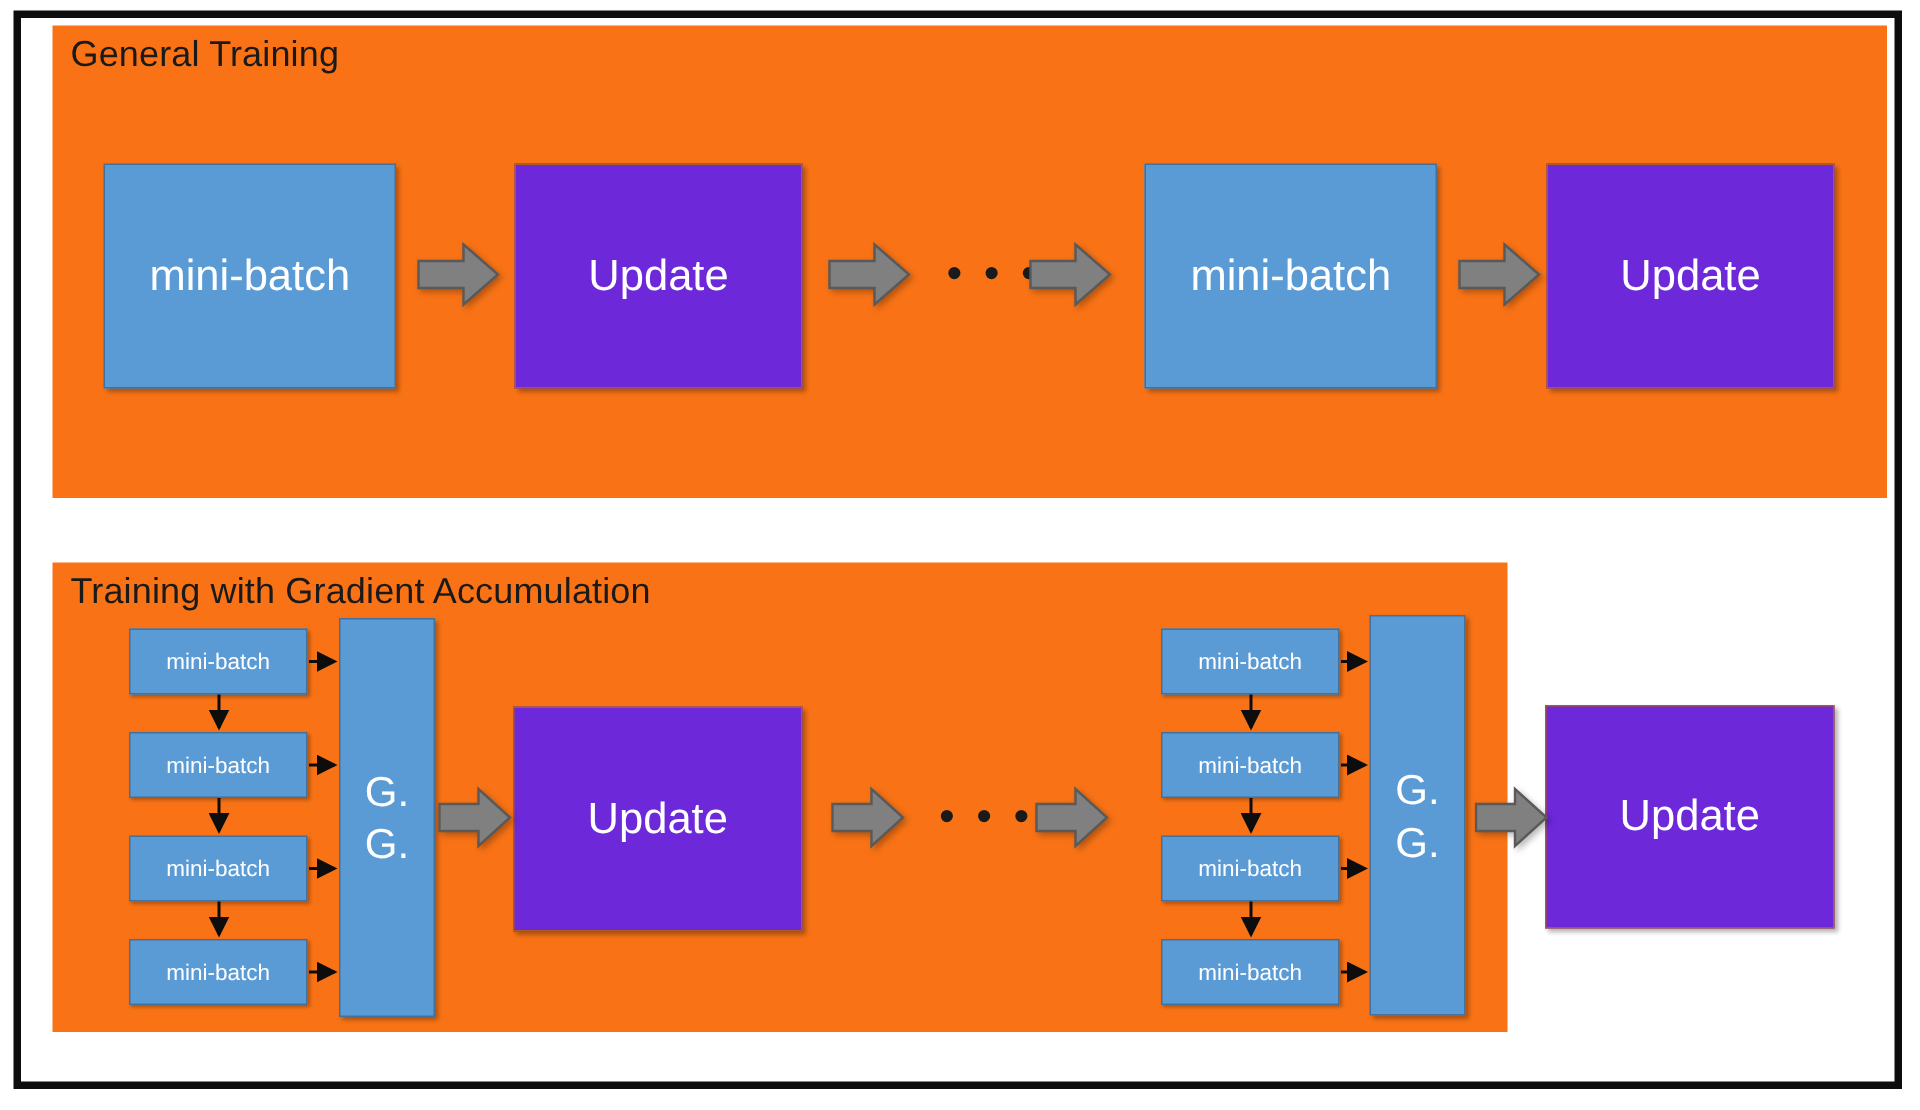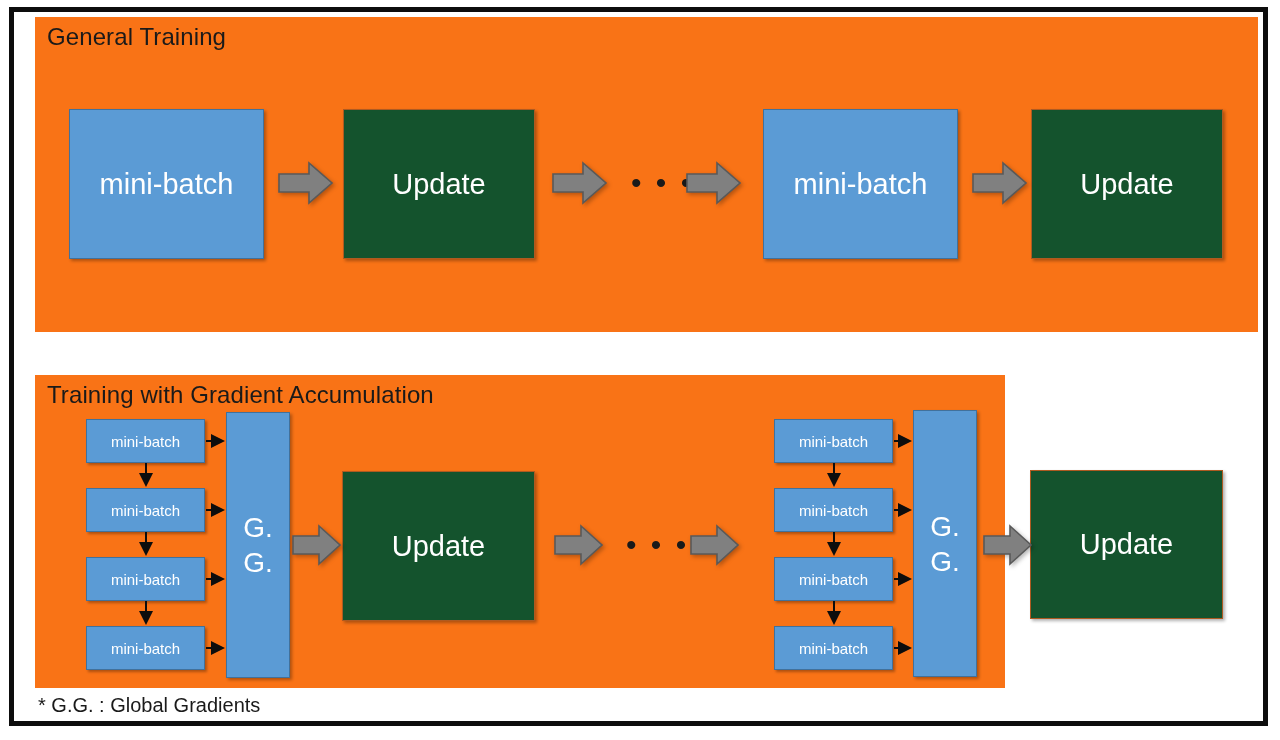--- a/index.html
+++ b/index.html
@@ -69,21 +69,21 @@
     align-items: center;
     justify-content: center;
     color: #ffffff;
     box-shadow: 2px 2px 3px rgba(0,0,0,0.30);
   }
   .box-blue {
     background: #5b9bd5;
     border: 1.5px solid #41719c;
   }
   .box-orange {
-    background: #14532d;
+    background: #6d28d9;
     border: 1.5px solid #ae5a21;
   }
   .box-lbl {
     font-size: 29px;
     line-height: 1;
     white-space: nowrap;
     font-weight: 400;
   }
 
   
@@ -301,15 +301,14 @@
     <line x1="834" y1="463" x2="834" y2="485" stroke="#0d0d0d" stroke-width="2" marker-end="url(#ah)"></line>
     <line x1="834" y1="532" x2="834" y2="554" stroke="#0d0d0d" stroke-width="2" marker-end="url(#ah)"></line>
     <line x1="834" y1="601" x2="834" y2="623" stroke="#0d0d0d" stroke-width="2" marker-end="url(#ah)"></line>
 
     <line x1="894" y1="441" x2="910" y2="441" stroke="#0d0d0d" stroke-width="2" marker-end="url(#ah)"></line>
     <line x1="894" y1="510" x2="910" y2="510" stroke="#0d0d0d" stroke-width="2" marker-end="url(#ah)"></line>
     <line x1="894" y1="579" x2="910" y2="579" stroke="#0d0d0d" stroke-width="2" marker-end="url(#ah)"></line>
     <line x1="894" y1="648" x2="910" y2="648" stroke="#0d0d0d" stroke-width="2" marker-end="url(#ah)"></line>
   </svg>
 
-  <div class="footnote">* G.G. : Global Gradients</div>
 
 </div>
 
 </body></html>

